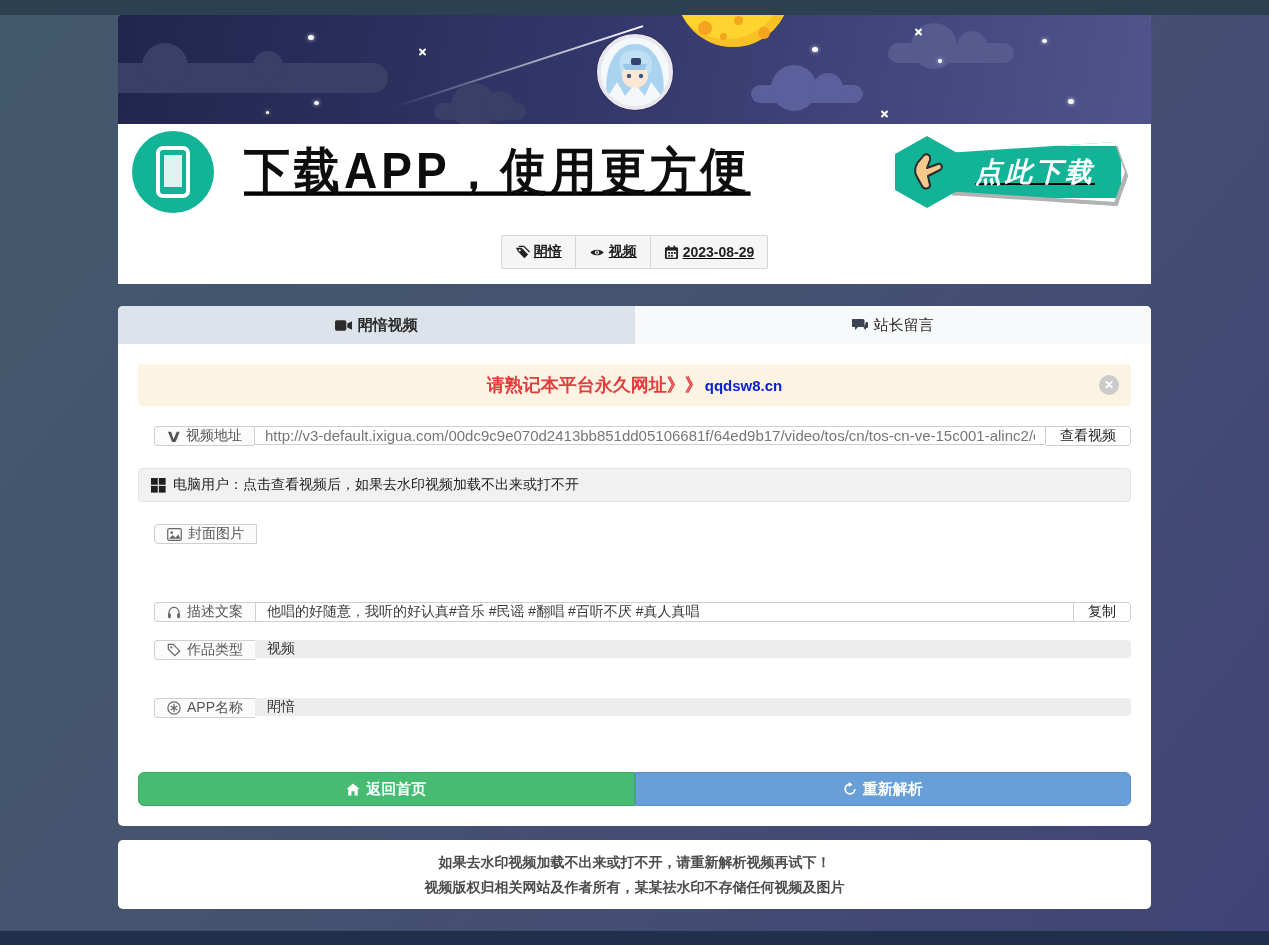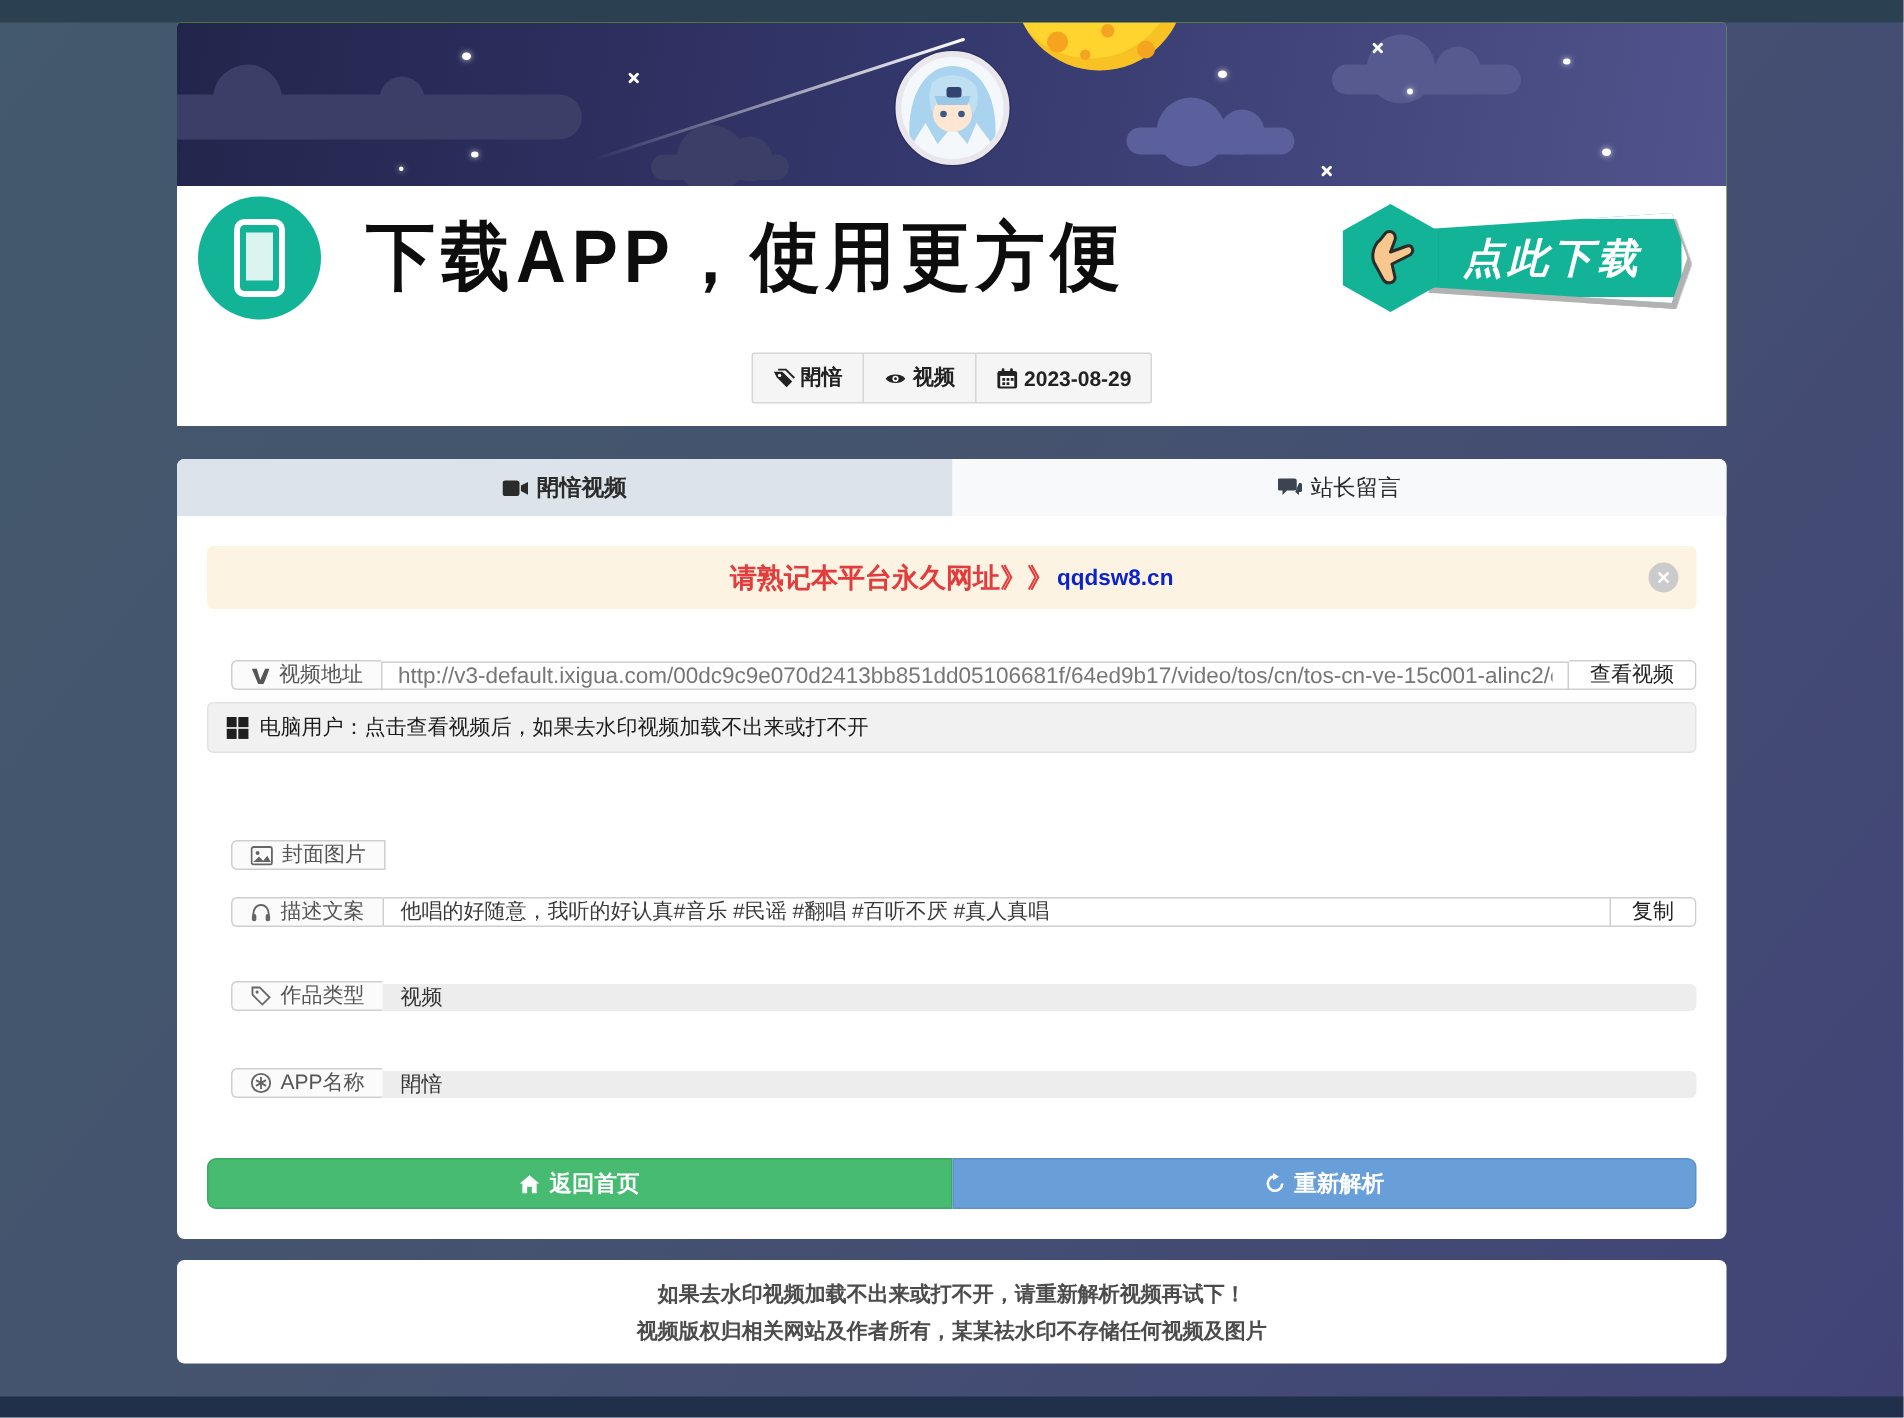--- a/index.html
+++ b/index.html
@@ -7,21 +7,21 @@
   body {
     font-family:"Liberation Sans","DejaVu Sans",sans-serif;
     background:linear-gradient(128deg,#43596c 0%,#45536f 45%,#414377 100%);
     position:relative; overflow:hidden;
   }
   .band-top { position:absolute; top:0; left:0; right:0; height:15px; background:#2b4152; }
   .band-bottom { position:absolute; bottom:0; left:0; right:0; height:14px; background:#20304a; }
   .container { width:1033px; margin:0 auto; position:relative; padding-top:15px; }
 
   
-  .header-card { background:#84cc16; border-radius:3px 3px 0 0; overflow:hidden; }
+  .header-card { background:#eab308; border-radius:3px 3px 0 0; overflow:hidden;text-decoration:underline; }
 
   .sky { position:relative; height:109px; overflow:hidden;
     background:linear-gradient(100deg,#22254b 0%,#33366a 45%,#51548c 100%); }
   .moon { position:absolute; width:114px; height:114px; border-radius:50%;
     background:#ffd42e; left:558px; top:-82px; box-shadow:inset -6px -8px 0 rgba(235,160,20,.35); }
   .crater { position:absolute; background:#f5a41f; border-radius:50%; }
   .shooting-star { position:absolute; left:276px; top:91px; width:262px; height:2px;
     background:linear-gradient(90deg,rgba(255,255,255,0),#fff);
     transform:rotate(-18deg); transform-origin:left center; border-radius:2px; }
   .cloud { position:absolute; border-radius:40px; }
@@ -66,21 +66,21 @@
   .card-body { padding:20px; }
 
   .alert { position:relative; height:42px; background:#fdf3e2; border-radius:4px;
     display:flex; align-items:center; justify-content:center; margin-bottom:20px; }
   .alert-text { color:#e23c3c; font-size:18px; font-weight:bold; }
   .alert-link { color:#0a23cc; font-size:15px; font-weight:900; margin-left:2px; }
   .alert-close { position:absolute; right:12px; top:50%; transform:translateY(-50%);
     width:20px; height:20px; border-radius:50%; background:#cbcbcb; color:#fff;
     display:flex; align-items:center; justify-content:center; font-size:12px; font-weight:bold; border:none; }
 
-  .row { display:flex; align-items:flex-end;padding-left:16px; }
+  .row { display:flex; align-items:flex-start;padding-left:16px; }
   .lbl { display:flex; align-items:center; gap:6px; padding:0 12px; font-size:14px; color:#555;
     background:#fbfbfb; border:1px solid #cfcfcf; border-right:none; border-radius:4px 0 0 4px; white-space:nowrap; }
   .inp { flex:1; border:1px solid #cfcfcf; font-size:15px; color:#767676; padding:0 10px;
     font-family:"Liberation Sans","DejaVu Sans",sans-serif; background:#fff; min-width:0; }
   .btn-plain { border:1px solid #cfcfcf; background:#fff; font-size:14px; color:#222;
     padding:0 14px; border-left:none; border-radius:0 4px 4px 0; white-space:nowrap; }
   .url-row { height:34px; margin-bottom:8px; }
   .url-row .inp { border-radius:0; }
 
   .note-row { height:34px; background:#f1f1f1; border:1px solid #e3e3e3; border-radius:4px;

